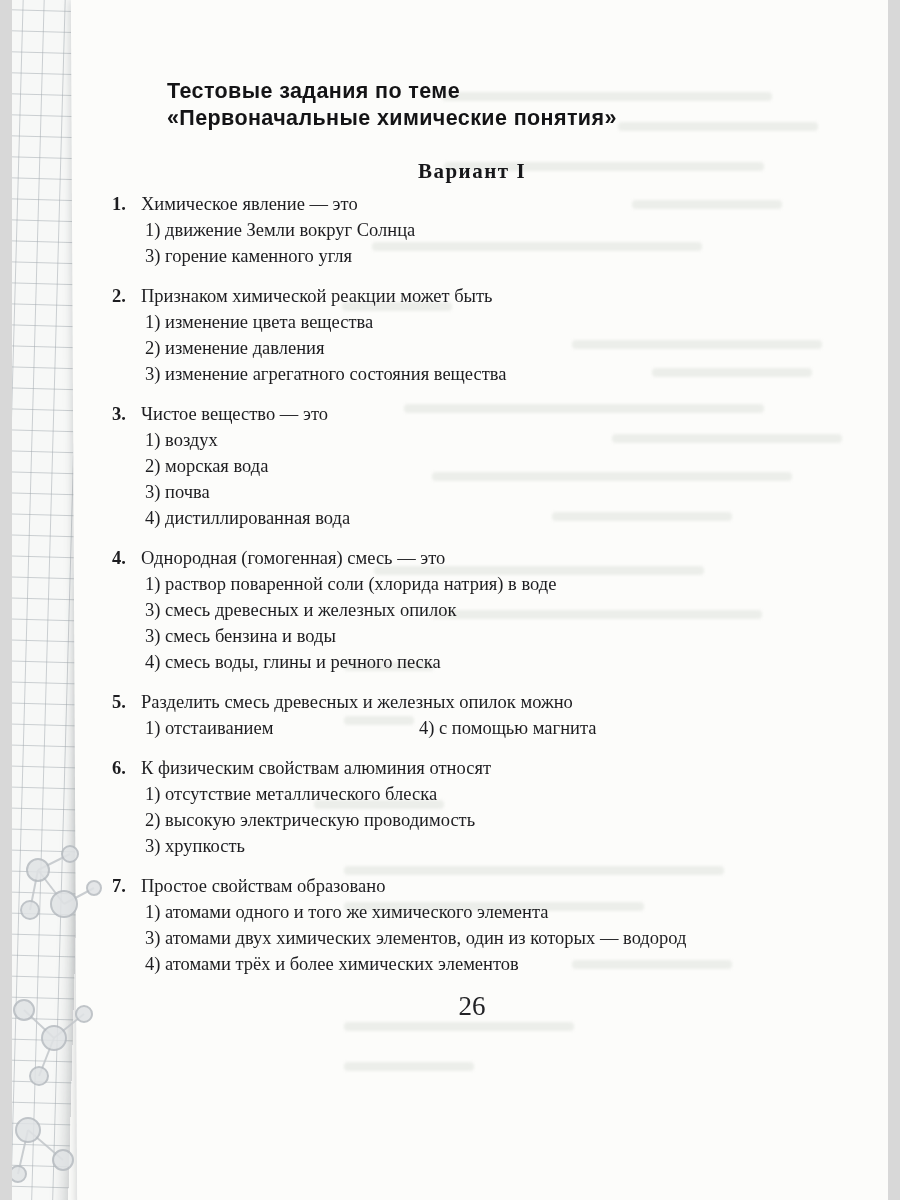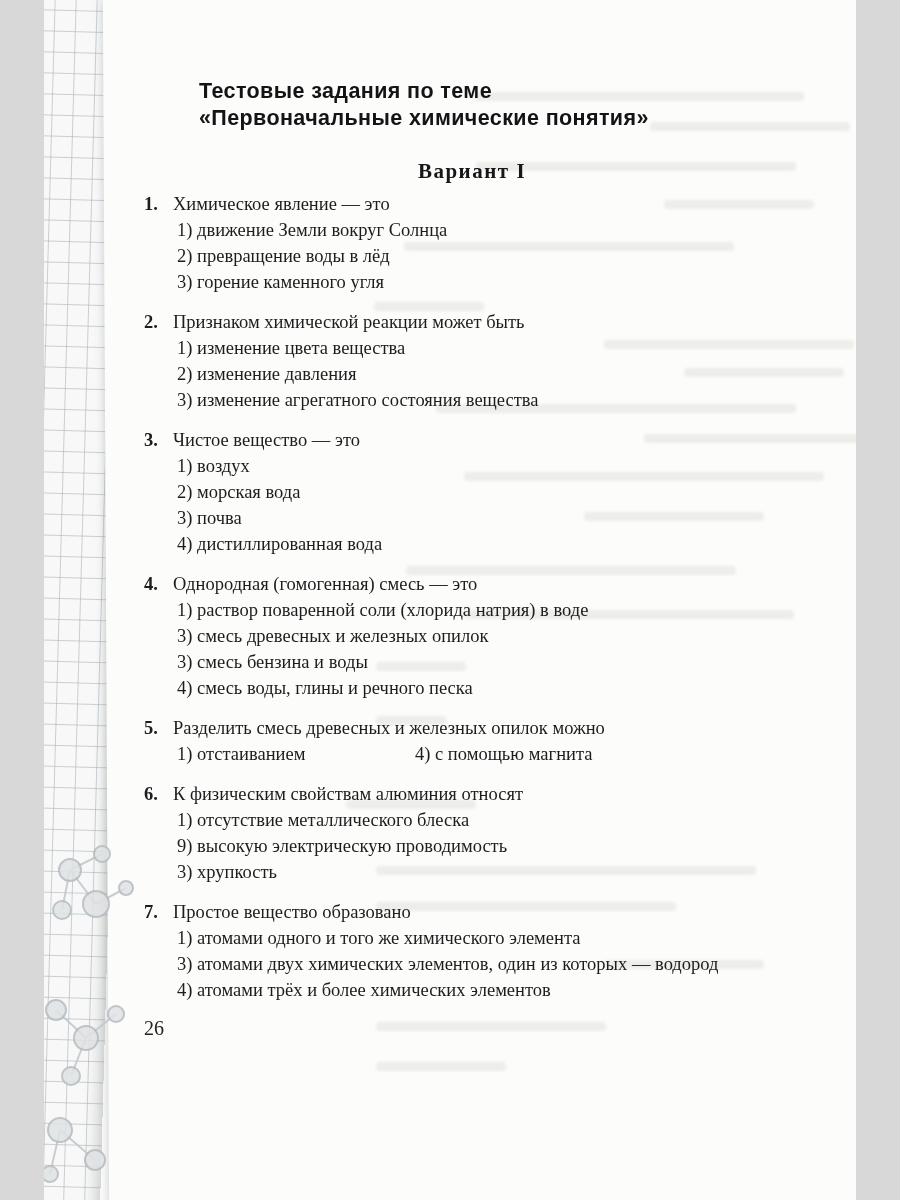--- a/index.html
+++ b/index.html
@@ -1,17 +1,17 @@
 <!DOCTYPE html>
 <html lang="ru"><head>
 <meta charset="utf-8">
 <style>
   html,body{margin:0;padding:0;background:#d8d8d8;}
   .stage{
-    position:relative;width:812px;height:1200px;margin:0 auto;
+    position:relative;width:876px;height:1200px;margin:0 auto;
     background:#fbfbf9;overflow:hidden;
     font-family:"Liberation Serif",serif;color:#1d1d20;text-decoration:underline;
   }
   
   .grid-strip{
     position:absolute;left:-10px;top:-12px;width:100px;height:1230px;
     background-color:#f7f8f7;
     background-image:
       linear-gradient(to right, rgba(165,172,178,.55) 1px, transparent 1px),
       linear-gradient(to bottom, rgba(165,172,178,.55) 1px, transparent 1px);
@@ -40,23 +40,23 @@
     text-align:center;font-weight:700;font-size:21px;line-height:27px;
     letter-spacing:1.5px;color:#17171a;margin-bottom:6px;
   }
   .questions{font-size:18.5px;line-height:26px;}
   .question{margin-bottom:14px;}
   .q-head{display:flex;}
   .q-num{font-weight:700;width:29px;flex:0 0 29px;}
   .q-text{flex:1;}
   .options{padding-left:33px;}
   .option{white-space:nowrap;}
-  .options.two-col{display:grid;grid-template-columns:238px 1fr;}
+  .options.two-col{display:grid;grid-template-columns:238px 1fr;gap:36px;}
   .page-number{
-    font-size:20px;margin-top:6px;color:#232326;
+    text-align:center;font-size:27px;margin-top:6px;color:#232326;
   }
 </style>
 </head>
 <body>
 
 <div class="stage">
 
   <div class="grid-strip"></div>
   <div class="page-sheet"></div>
 
@@ -123,21 +123,20 @@
     <div class="variant">Вариант I</div>
 
     <div class="questions">
         <div class="question">
           <div class="q-head">
             <span class="q-num">1.</span>
             <span class="q-text">Химическое явление — это</span>
           </div>
           <div class="options">
             <div class="option">1) движение Земли вокруг Солнца</div>
-            <div class="option">2) превращение воды в лёд</div>
             <div class="option">3) горение каменного угля</div>
           </div>
         </div>
         <div class="question">
           <div class="q-head">
             <span class="q-num">2.</span>
             <span class="q-text">Признаком химической реакции может быть</span>
           </div>
           <div class="options">
             <div class="option">1) изменение цвета вещества</div>
@@ -179,28 +178,28 @@
             <div class="option">4) с помощью магнита</div>
           </div>
         </div>
         <div class="question">
           <div class="q-head">
             <span class="q-num">6.</span>
             <span class="q-text">К физическим свойствам алюминия относят</span>
           </div>
           <div class="options">
             <div class="option">1) отсутствие металлического блеска</div>
-            <div class="option">9) высокую электрическую проводимость</div>
+            <div class="option">2) высокую электрическую проводимость</div>
             <div class="option">3) хрупкость</div>
           </div>
         </div>
         <div class="question">
           <div class="q-head">
             <span class="q-num">7.</span>
-            <span class="q-text">Простое вещество образовано</span>
+            <span class="q-text">Простое свойствам образовано</span>
           </div>
           <div class="options">
             <div class="option">1) атомами одного и того же химического элемента</div>
             <div class="option">3) атомами двух химических элементов, один из которых — водород</div>
             <div class="option">4) атомами трёх и более химических элементов</div>
           </div>
         </div>
       </div>
 
     <div class="page-number">26</div>

